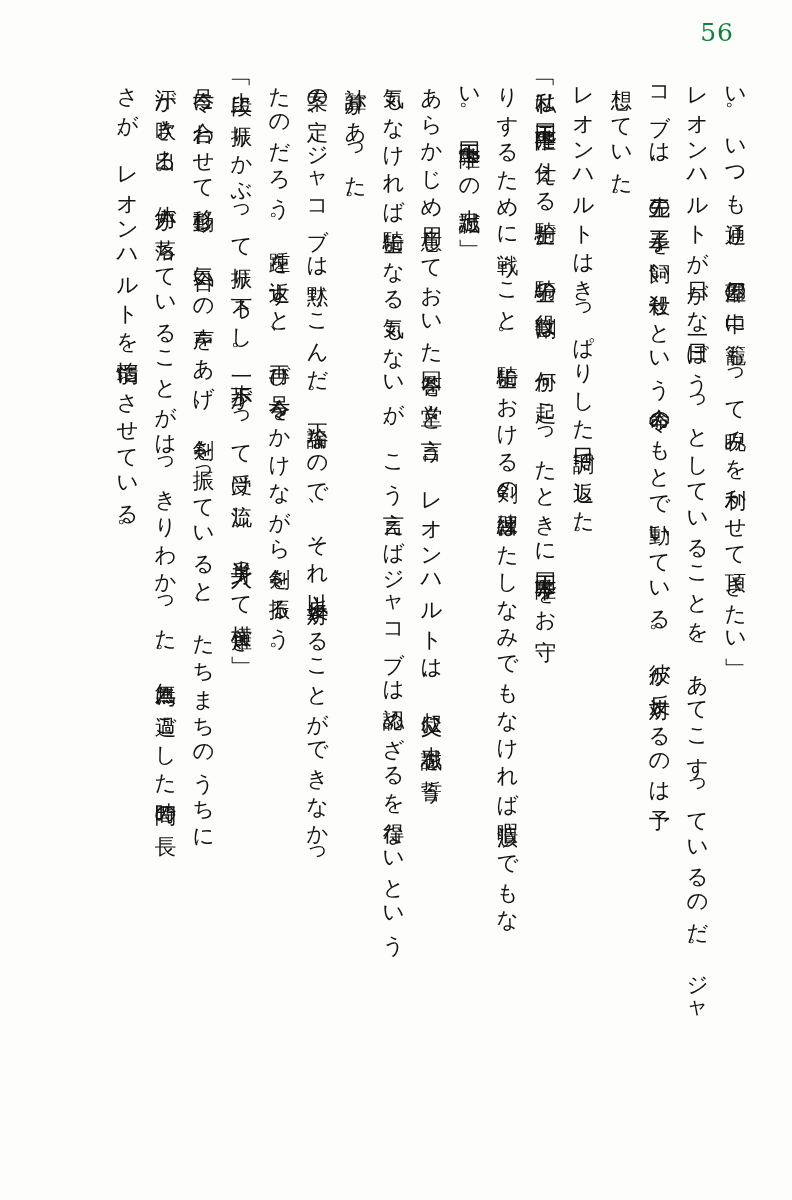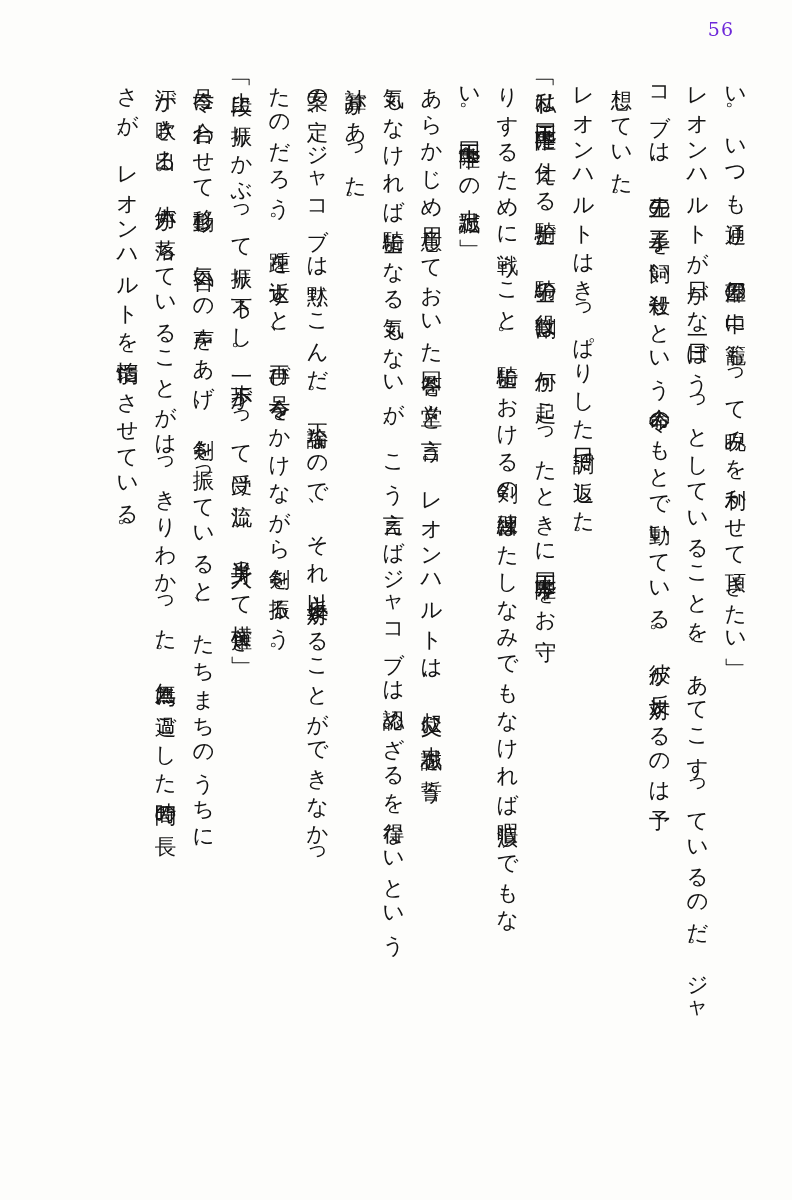--- a/index.html
+++ b/index.html
@@ -13,23 +13,23 @@
     height: 1200px;
     background: #fdfdfb;
     overflow: hidden;
     font-family: "DejaVu Serif", "Liberation Serif", serif;
     color: #1a1a1a;
   }
   .page-number {
     position: absolute;
     top: 18px;
     right: 58px;
-    font-size: 19px;
+    font-size: 25px;
     letter-spacing: 1px;
-    color: #6d28d9;
+    color: #15803d;
     font-family: "DejaVu Serif", "Liberation Serif", serif;
   }
   .body-text {
     position: absolute;
     top: 72px;
     right: 46px;
     left: 40px;
     bottom: 44px;
     display: flex;
     flex-direction: row-reverse;

